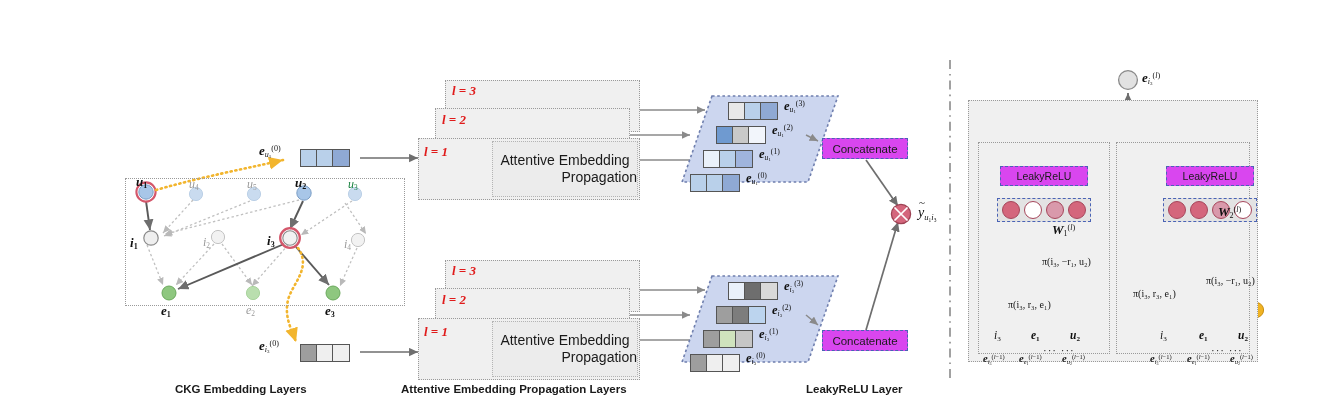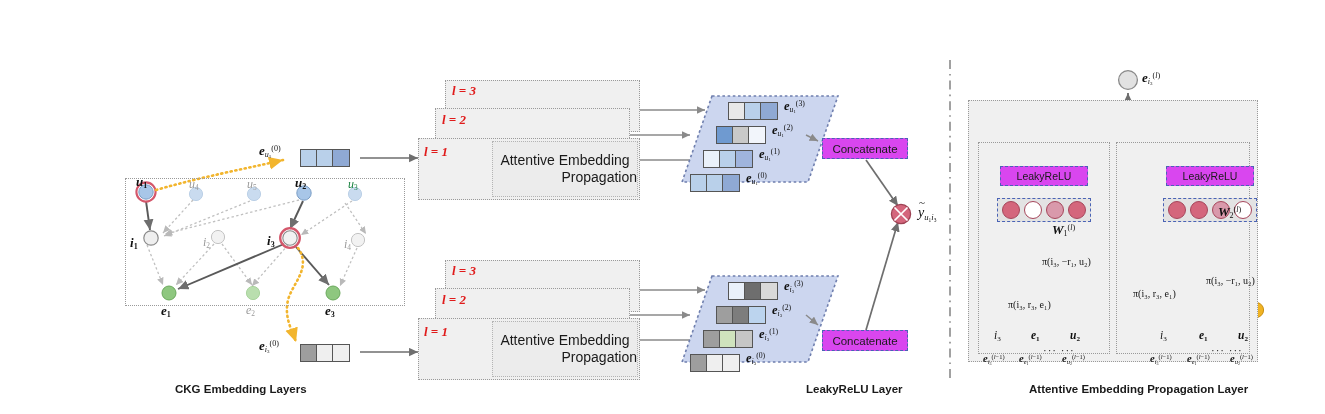--- a/index.html
+++ b/index.html
@@ -398,16 +398,16 @@
 
   <div class="mathlbl" style="left:1150px;top:353px;font-size:10.5px;">
     <span class="bi">e</span><sub><i>i</i><sub>3</sub></sub><sup>(<i>l</i>−1)</sup></div>
   <div class="mathlbl" style="left:1187px;top:353px;font-size:10.5px;">
     <span class="bi">e</span><sub><i>e</i><sub>1</sub></sub><sup>(<i>l</i>−1)</sup></div>
   <div class="mathlbl" style="left:1230px;top:353px;font-size:10.5px;">
     <span class="bi">e</span><sub><i>u</i><sub>2</sub></sub><sup>(<i>l</i>−1)</sup></div>
   <div class="mathlbl" style="left:1211px;top:344px;font-size:11px;letter-spacing:1px;">···  ···</div>
 
   <div class="cap" style="left:175px;top:383px;">CKG Embedding Layers</div>
+  <div class="cap" style="left:401px;top:383px;">Attentive Embedding Propagation Layers</div>
   <div class="cap" style="left:806px;top:383px;">LeakyReLU Layer</div>
-  <div class="cap" style="left:1029px;top:383px;">Attentive Embedding Propagation Layer</div>
 
 </div>
 
 </body></html>

